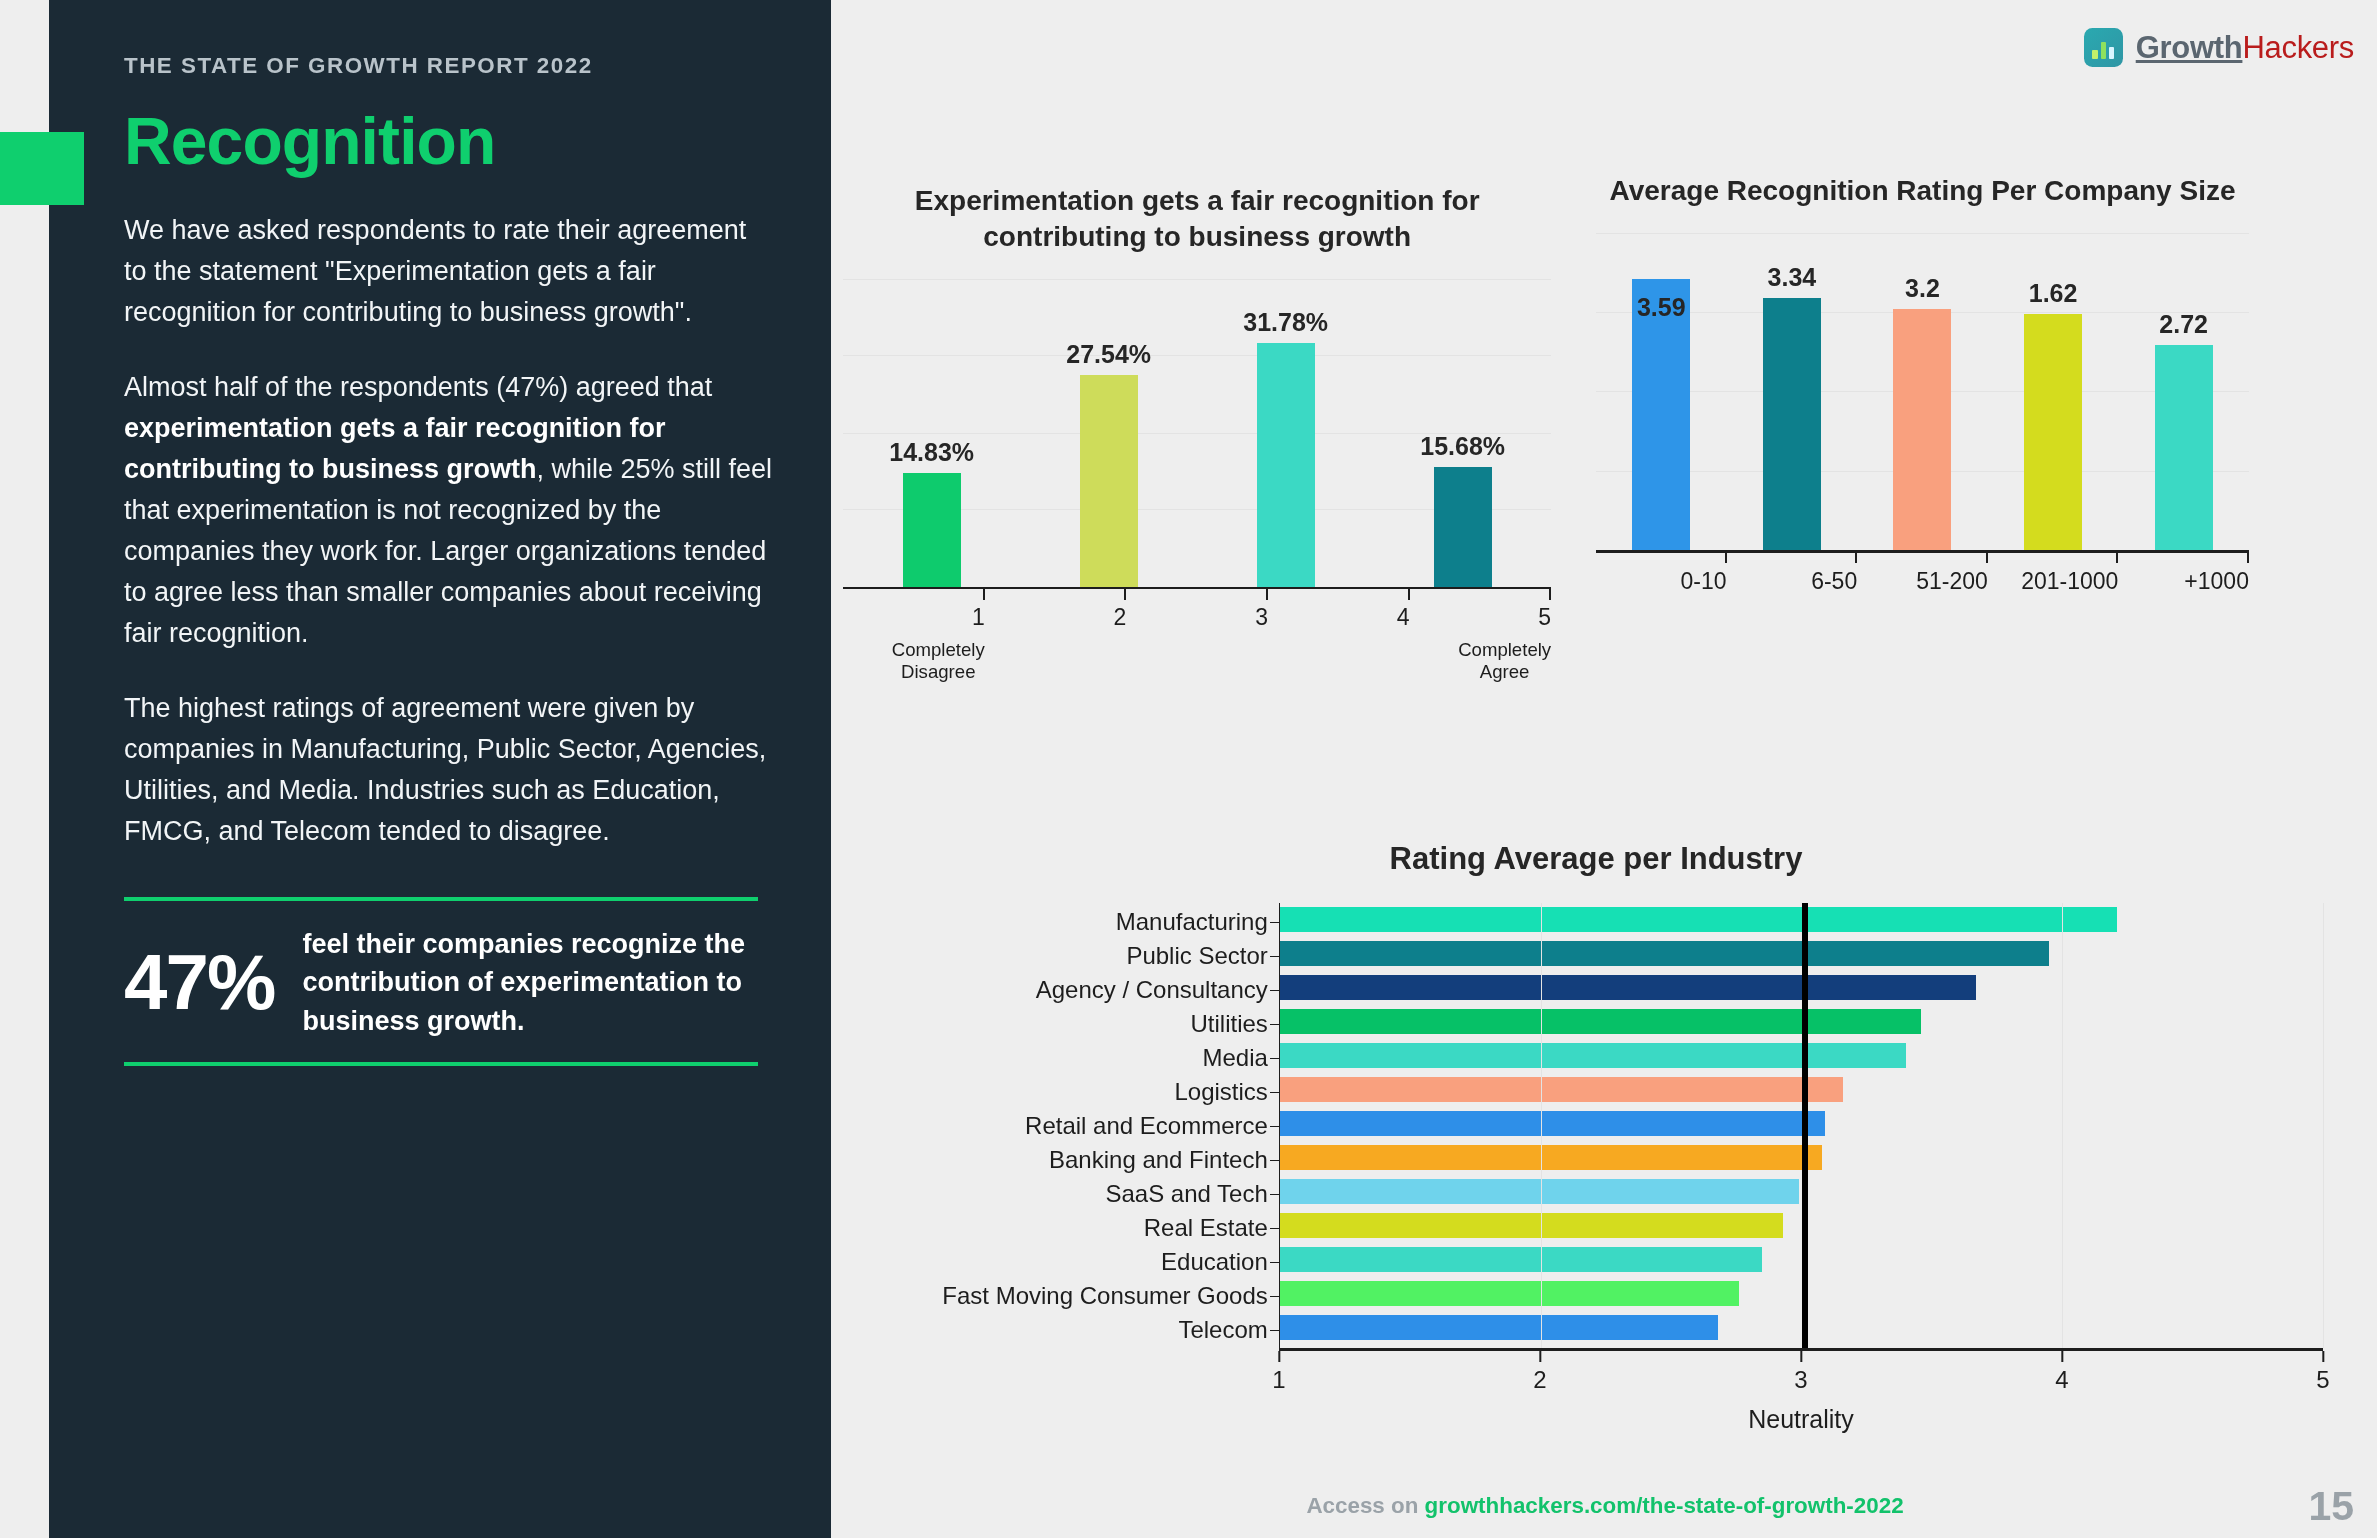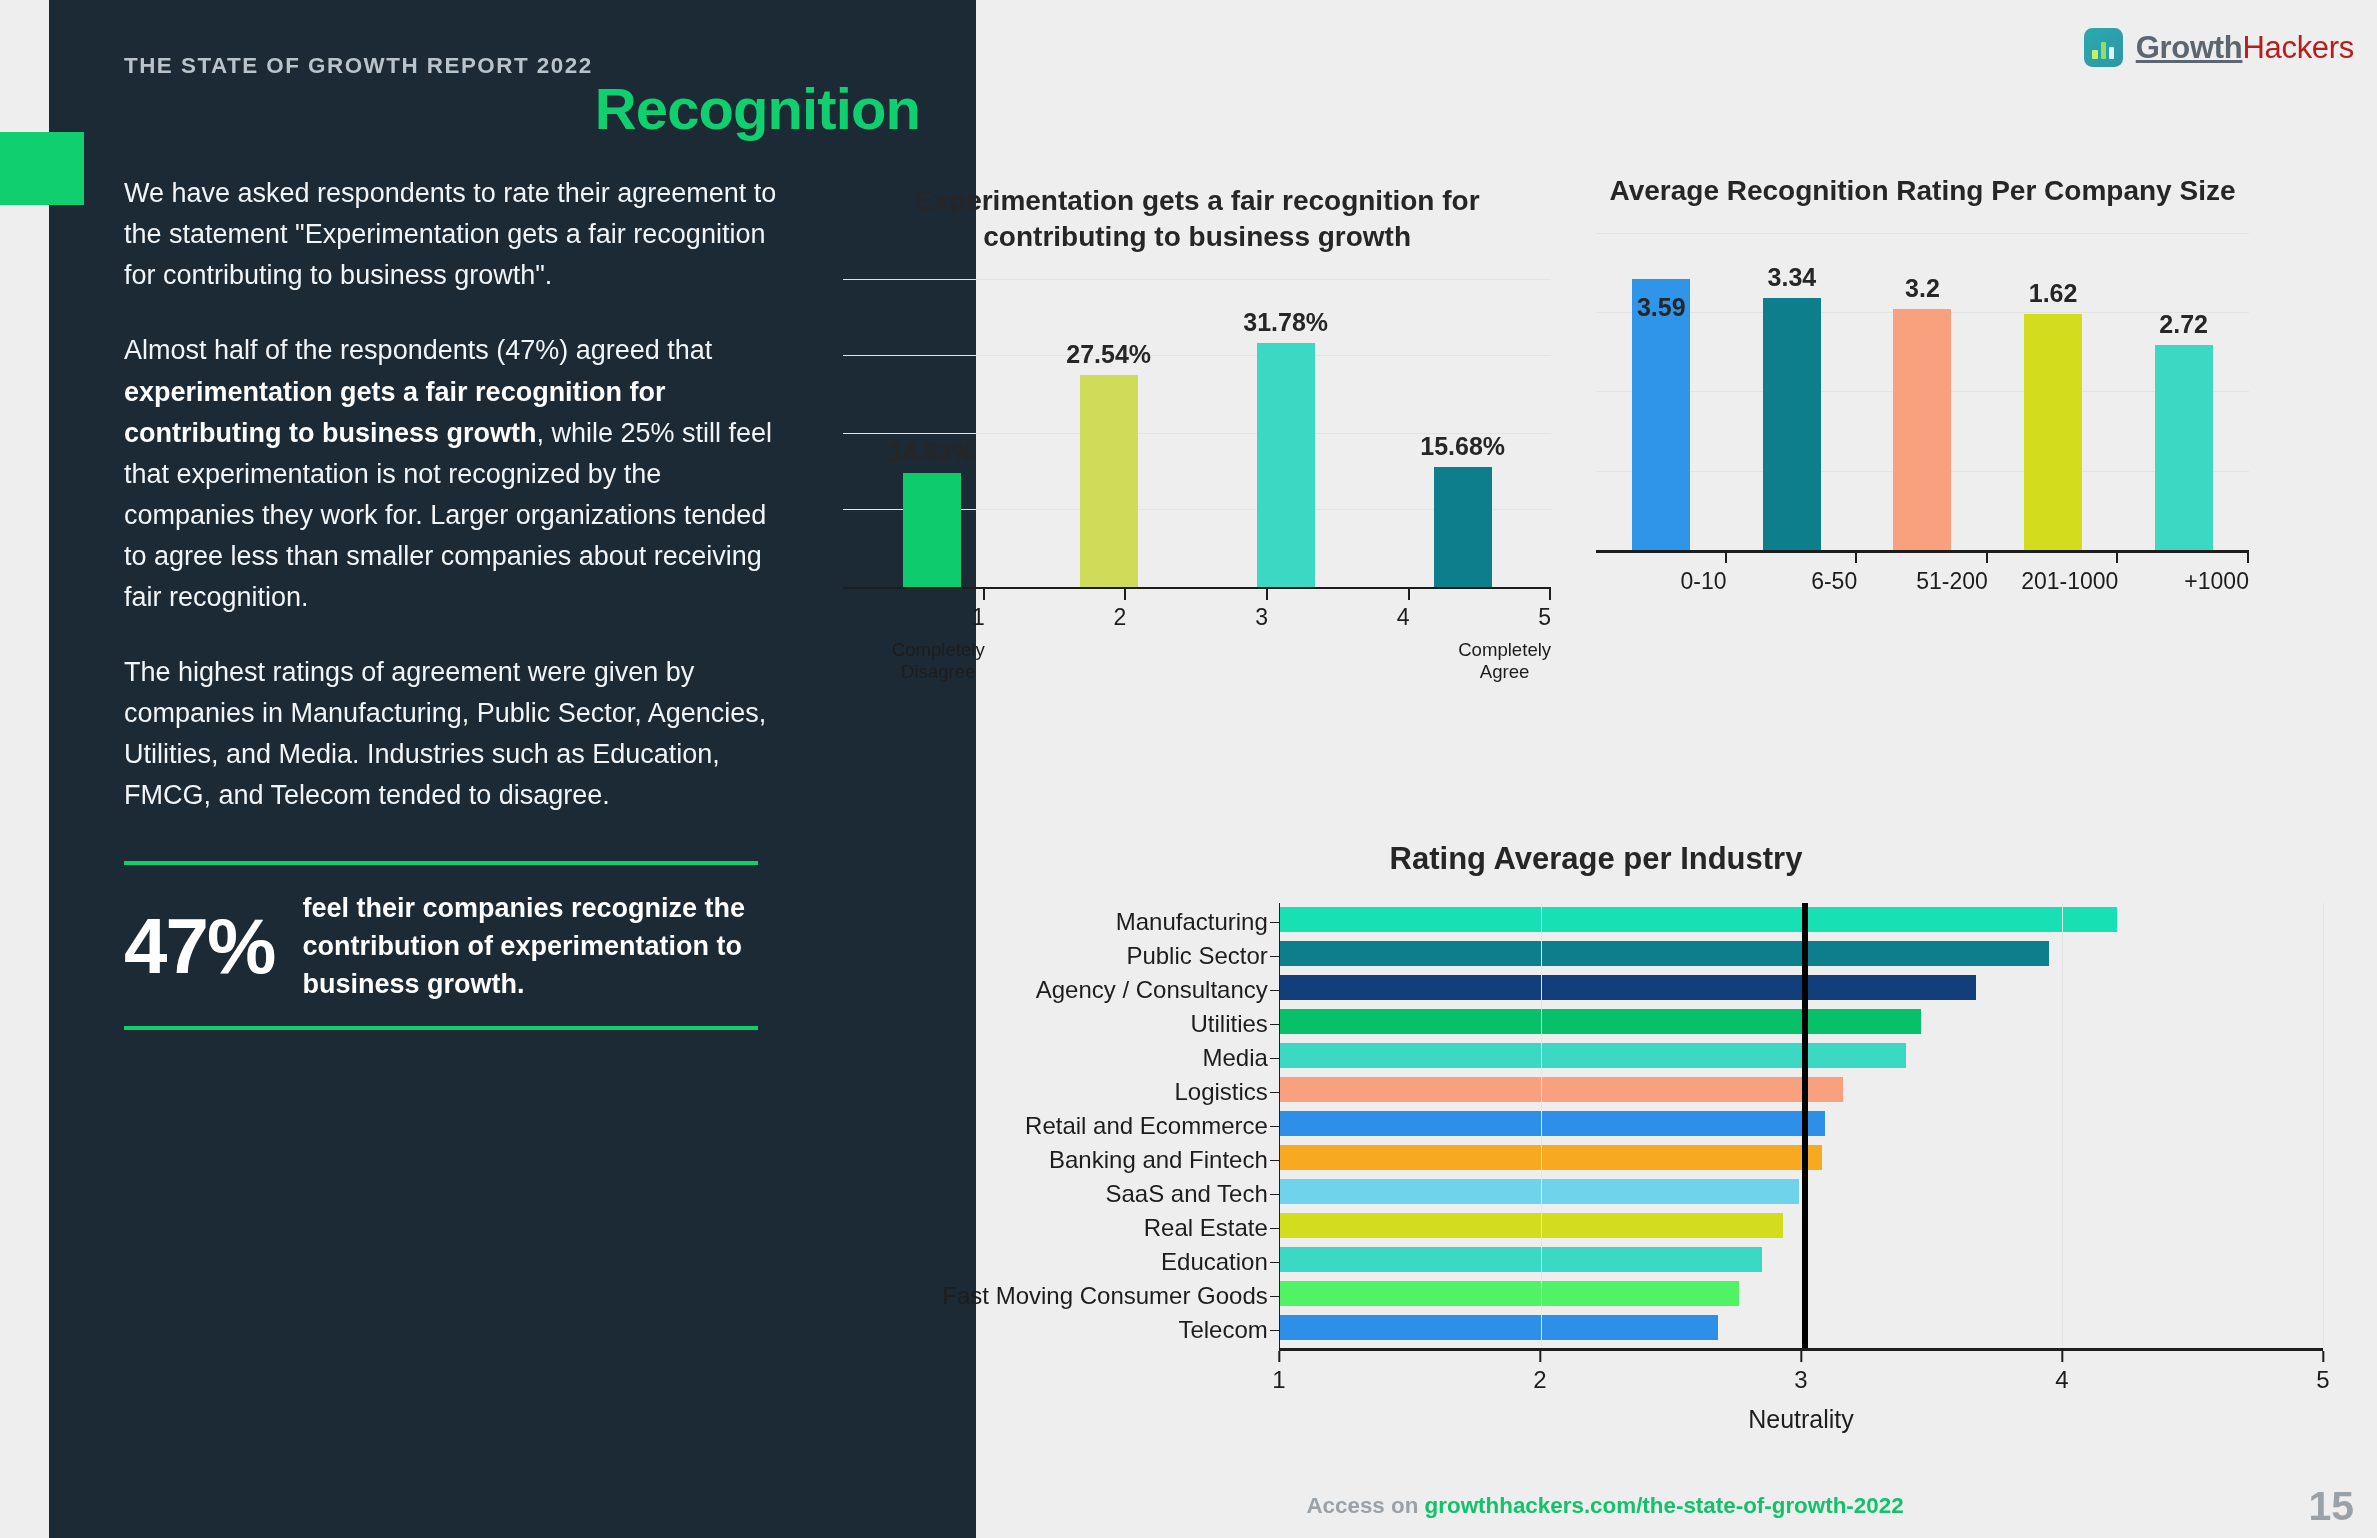--- a/index.html
+++ b/index.html
@@ -8,44 +8,44 @@
     font-family: "Liberation Sans", sans-serif;
     background: #eeeeee;
     position: relative;
     overflow: hidden;
   }
 
   
   #left-panel {
     position: absolute;
     left: 49px; top: 0;
-    width: 927px; height: 1538px;
+    width: 782px; height: 1538px;
     background: #1b2a35;
     padding: 45px 56px 0 75px;
   }
   #accent-square {
     position: absolute;
     left: 0; top: 132px;
     width: 84px; height: 73px;
     background: #0fcf6e;
   }
   #kicker {
     color: #b9c3ca;
     font-size: 22.4px;
     font-weight: bold;
     letter-spacing: 1.5px;
     margin-top: 7.5px;
   }
   #page-title {
     color: #0fcf6e;
-    font-size: 58px;
+    font-size: 66px;
     font-weight: bold;
     letter-spacing: -0.9px;
+    margin-top: 28px;
     line-height: 1.05;
-    text-align: right;
   }
   .body-para {
     color: #f2f5f7;
     font-size: 27px;
     line-height: 1.52;
     margin-top: 34px;
     max-width: 653px;
   }
   .body-para b { font-weight: bold; color: #ffffff; }
 

